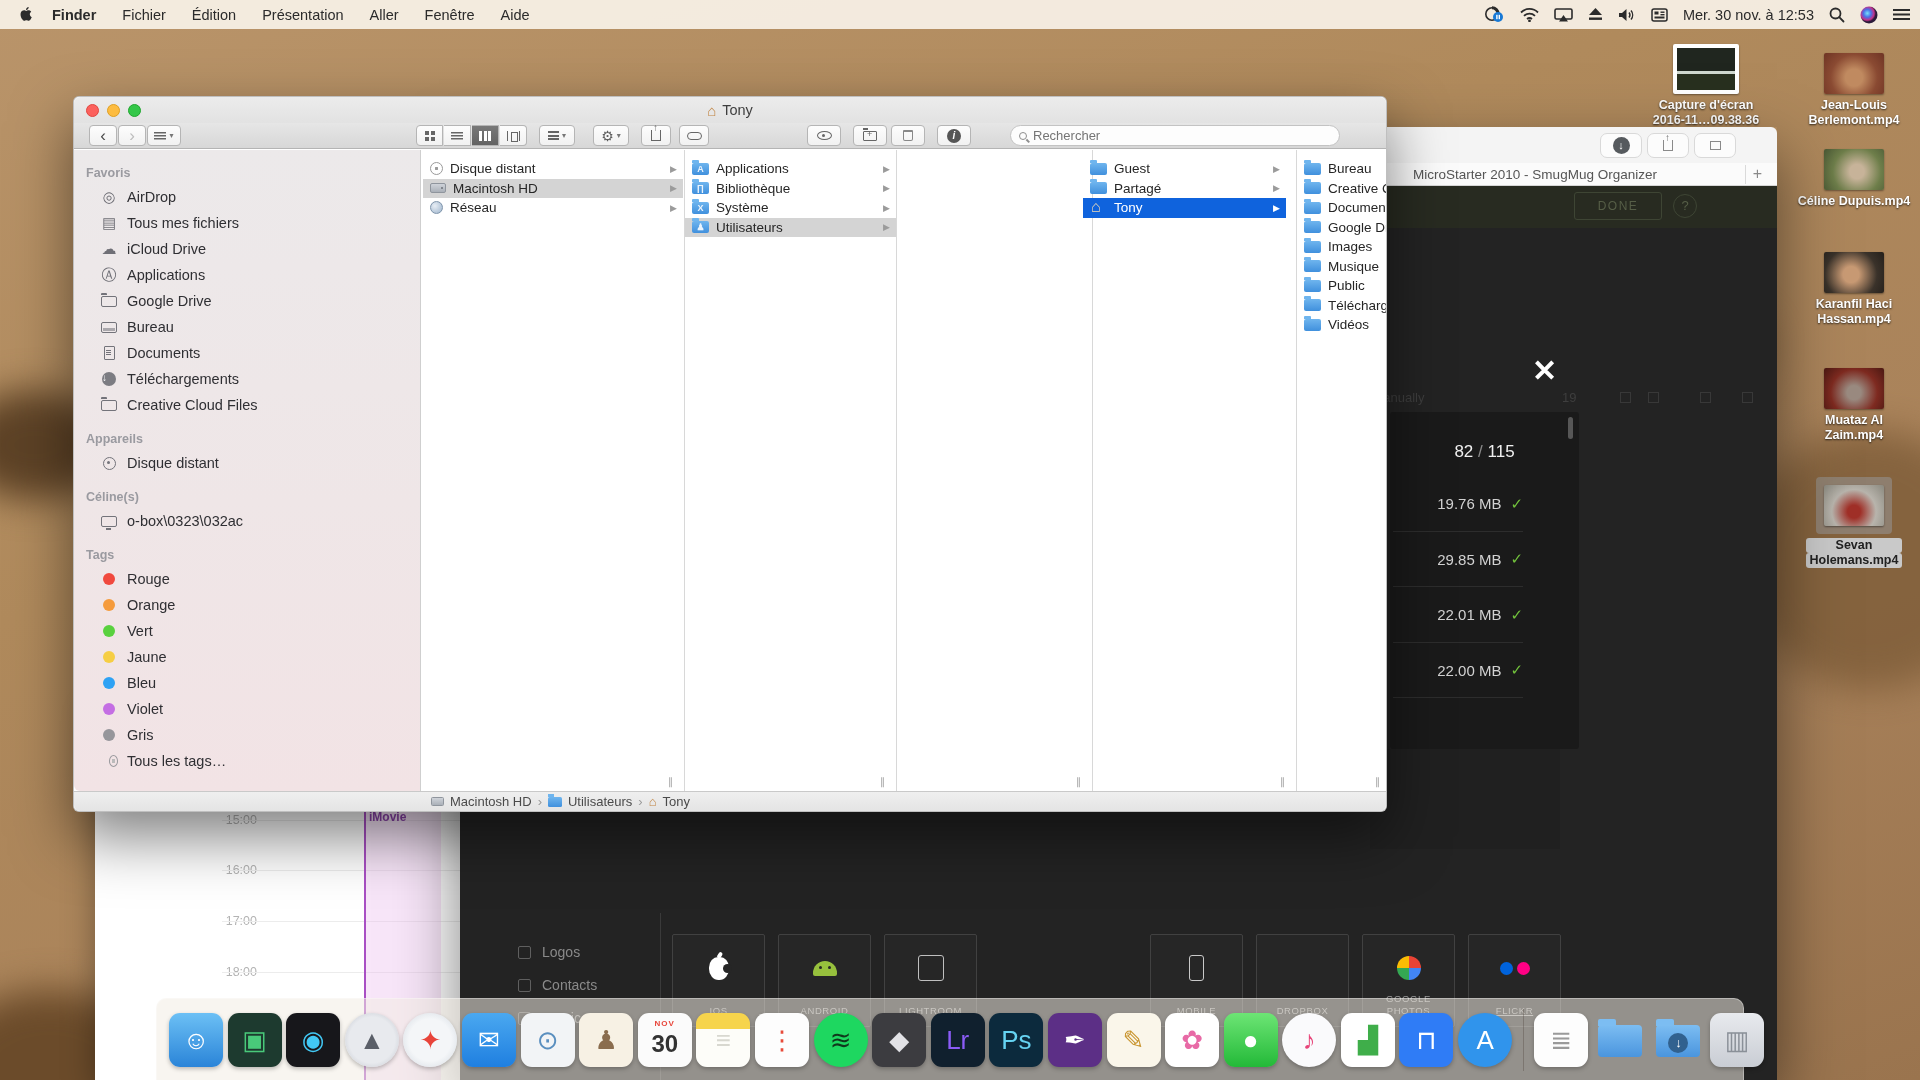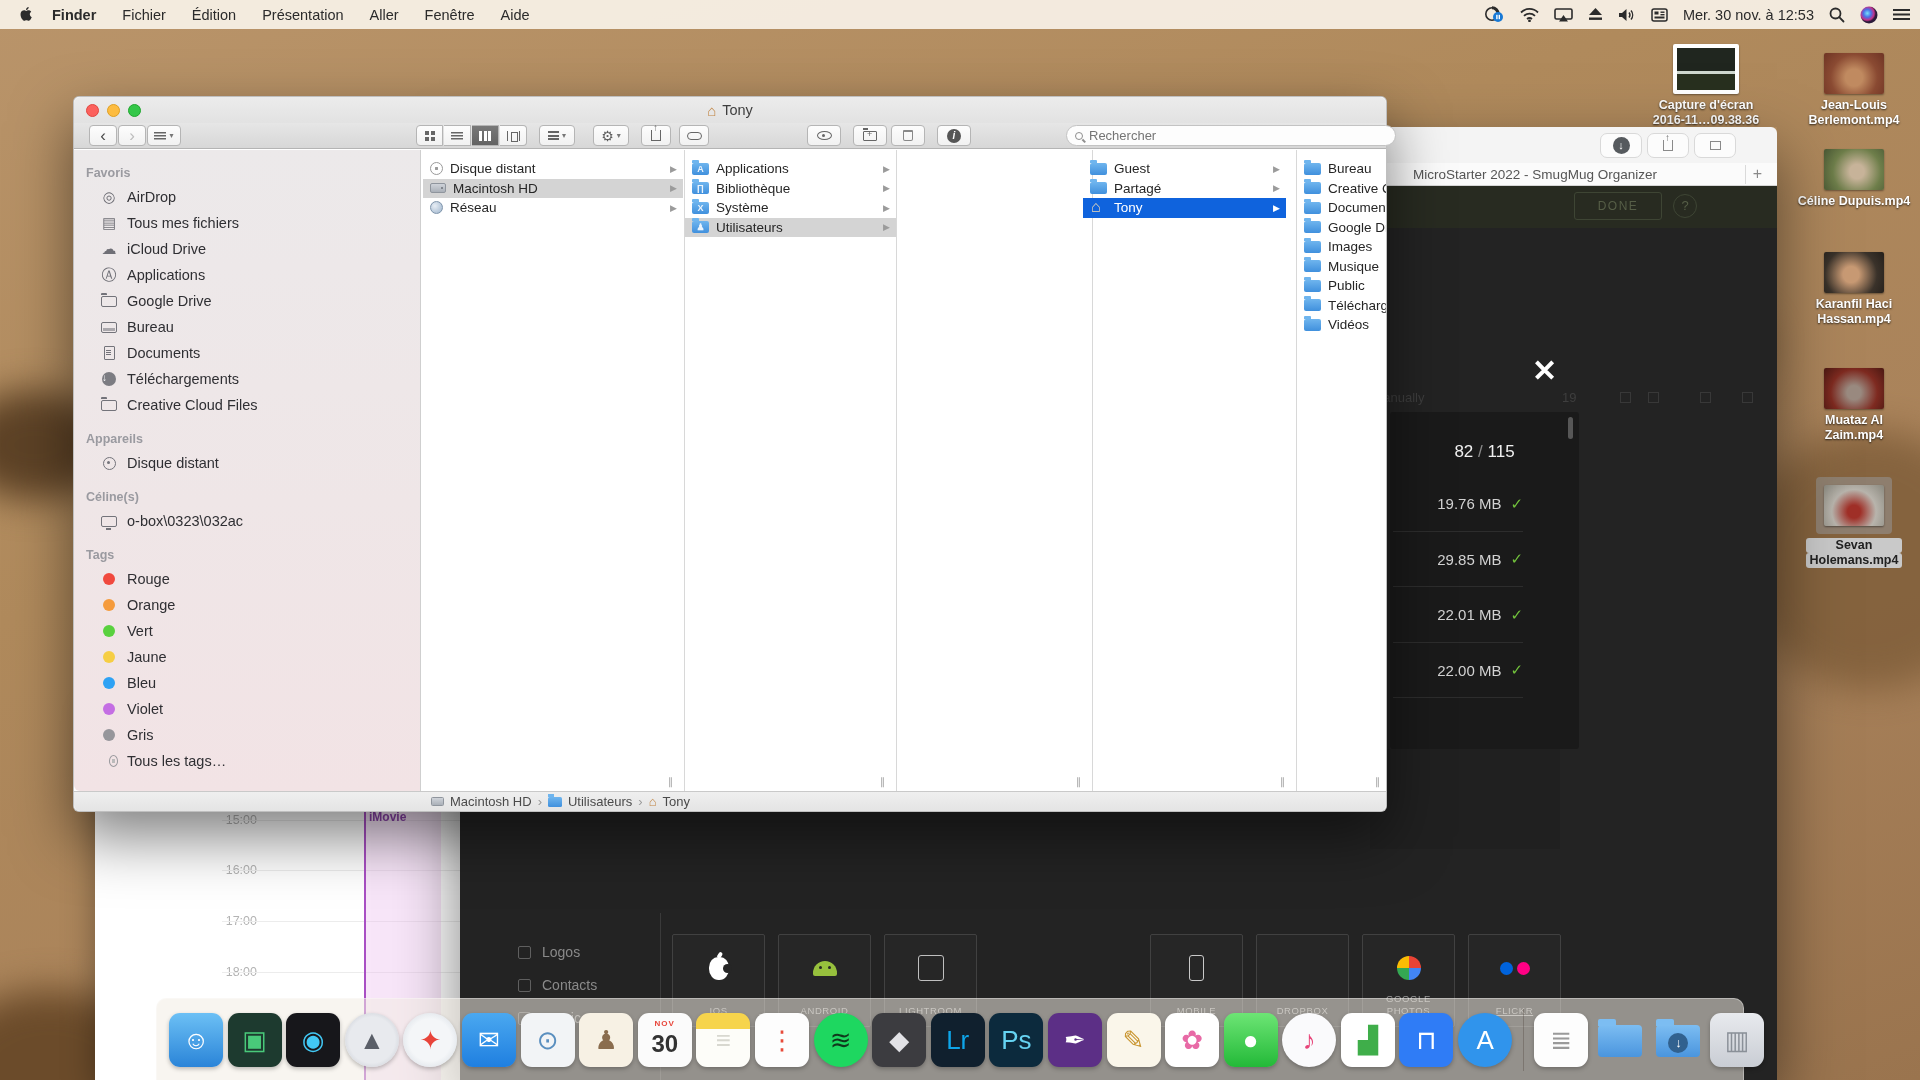--- a/index.html
+++ b/index.html
@@ -337,21 +337,21 @@
           <span class="dlc">↓</span>
         </div>
       <div class="cbtn" style="right:88px;">
           <span class="g-share" style="border-color:#8a8a8a;"></span>
         </div>
       <div class="cbtn" style="right:41px;">
           <span class="copyg"></span>
         </div>
     </div>
     <div class="smug-tabbar">
-      <div class="smug-tabtitle">MicroStarter 2022 - SmugMug Organizer</div>
+      <div class="smug-tabtitle">MicroStarter 2010 - SmugMug Organizer</div>
       <div class="tab-plus">+</div>
     </div>
     <div class="smug-head">
       <div class="donebtn">DONE</div>
       <div class="qmark">?</div>
     </div>
     <div class="smug-body">
       <div class="bigx">✕</div>
       <div class="faintrow" style="left:885px;">Sort Manually</div>
       <div class="faintrow" style="left:1102px;">19</div>
@@ -541,21 +541,21 @@
       <div class="tbtn" style="left:779px;width:34px;">
           <span class="g-nf"></span>
         </div>
       <div class="tbtn" style="left:817px;width:34px;">
           <span class="g-trash"></span>
         </div>
       <div class="tbtn" style="left:863px;width:34px;">
           <span class="g-info">i</span>
         </div>
 
-      <div class="searchfield" style="left:992px;padding-left:8px;">
+      <div class="searchfield" style="left:936px;padding-left:8px;">
         <span class="mag"></span>
         <input placeholder="Rechercher" style="">
       </div>
     </div>
 
     <div class="sidebar">
       <div class="sb-sec">Favoris</div>
       <div>
 
           <div class="sb-item">
@@ -991,21 +991,21 @@
         <span class="dg" style="color: rgb(16, 56, 28);">≋</span>
       </div>
 
       <div class="dapp" style="background: rgb(60, 60, 64);">
         <span class="dock-top"></span>
         <span class="dg" style="color: rgb(226, 226, 230);">◆</span>
       </div>
 
       <div class="dapp" style="background: rgb(16, 32, 46);">
         <span class="dock-top"></span>
-        <span class="dg" style="color: #0ea5e9;">Lr</span>
+        <span class="dg" style="color: #8b5cf6;">Lr</span>
       </div>
 
       <div class="dapp" style="background: rgb(12, 42, 61);">
         <span class="dock-top"></span>
         <span class="dg" style="color: rgb(102, 211, 242);">Ps</span>
       </div>
 
       <div class="dapp" style="background: rgb(92, 47, 134);">
         <span class="dock-top"></span>
         <span class="dg" style="color: rgb(255, 255, 255);">✒</span>

